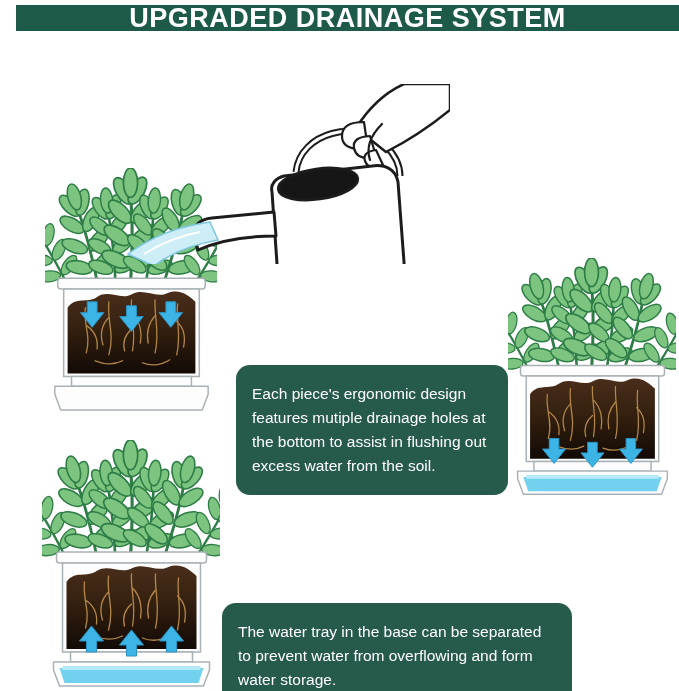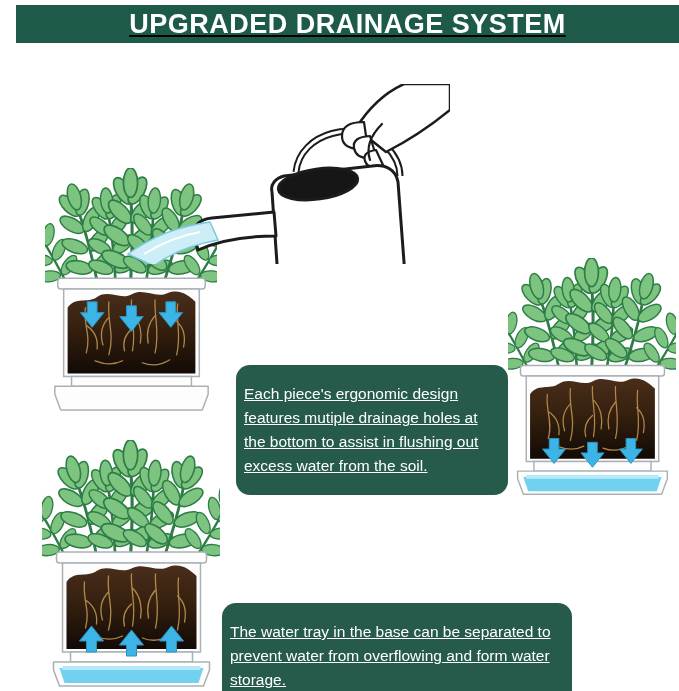--- a/index.html
+++ b/index.html
@@ -1,22 +1,22 @@
 <!DOCTYPE html>
 <html><head>
 <meta charset="utf-8">
 <style>
   html,body{margin:0;padding:0;background:#fff;}
   .page{position:relative;width:679px;height:691px;background:#ffffff;overflow:hidden;
         font-family:"Liberation Sans",sans-serif;}
-  .banner{position:absolute;top:5px;left:16px;right:0;height:38px;background:#1d5a4a;
-          display:flex;align-items:center;justify-content:center;text-decoration:underline;}
+  .banner{position:absolute;top:5px;left:16px;right:0;height:26px;background:#1d5a4a;
+          display:flex;align-items:center;justify-content:center;}
   .banner h1{margin:0;color:#ffffff;font-size:27px;font-weight:bold;letter-spacing:.5px;}
   .callout{position:absolute;background:#265a4b;color:#ffffff;border-radius:14px;
-           font-size:15.5px;line-height:1.55;padding:17px 8px;box-sizing:border-box;text-decoration:underline;}
+           font-size:15.5px;line-height:1.55;padding:17px 16px;box-sizing:border-box;}
   .callout1{left:236px;top:365px;width:272px;}
   .callout2{left:222px;top:576px;width:350px;margin-top:27px;}
   .ill{position:absolute;}
   .defs-holder{position:absolute;width:0;height:0;overflow:hidden;}
 </style>
 </head>
 <body>
 
 <div class="page">
 

